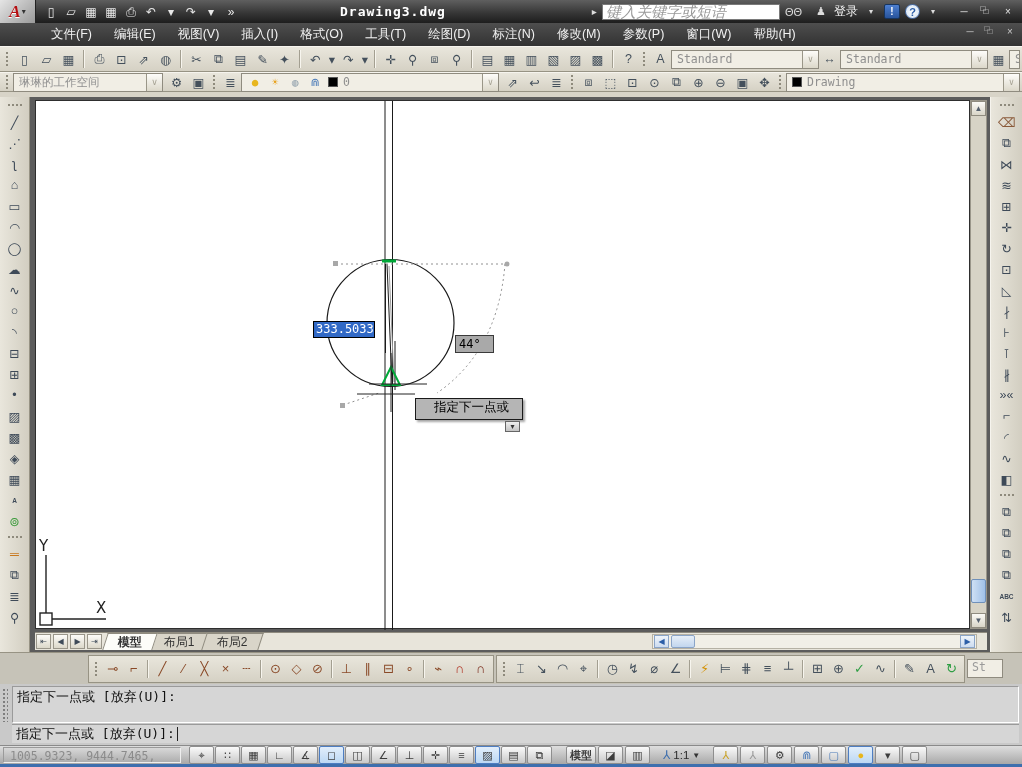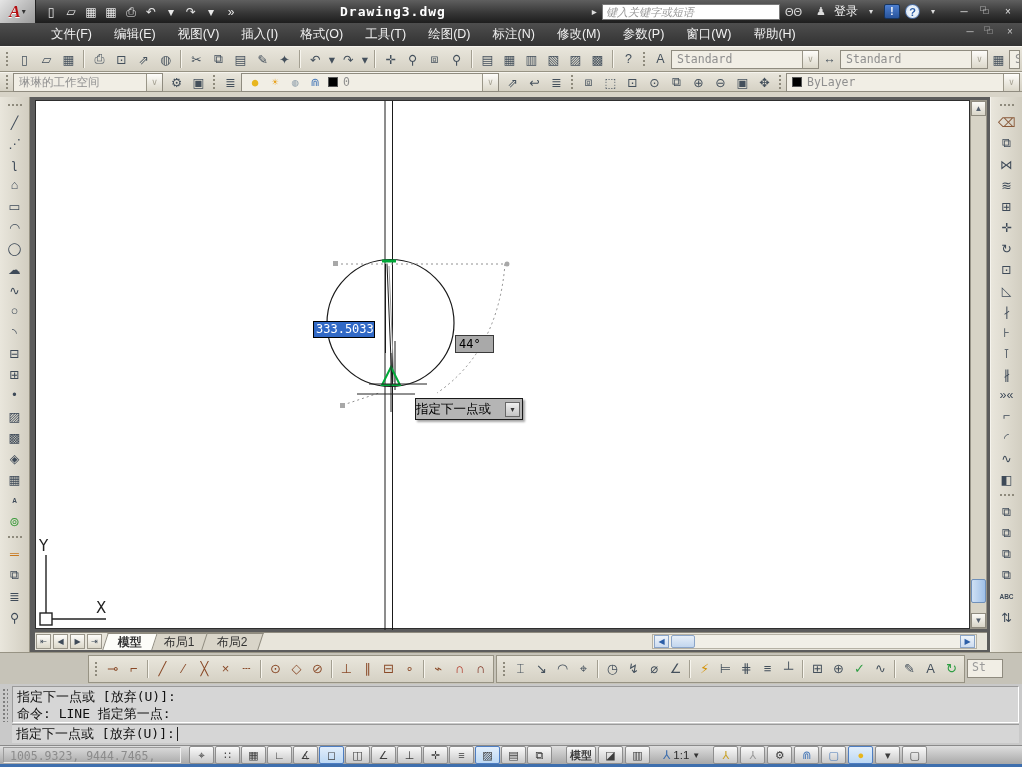--- a/index.html
+++ b/index.html
@@ -16,21 +16,21 @@
     color:#b40f12;font-size:17px;text-shadow:0 1px 0 #fff;}
   .logoArr{font-size:8px;color:#333;margin-left:1px;}
   .qat{display:flex;align-items:center;gap:2px;margin-left:6px;}
   .qat-btn{min-width:18px;height:18px;display:inline-flex;align-items:center;justify-content:center;
     color:#e8e8e8;font-size:12px;}
   .doc-title{position:absolute;left:340px;top:0;height:23px;line-height:23px;
     font-family:"DejaVu Sans Mono","Liberation Mono",monospace;font-weight:bold;font-size:13px;
     color:#fff;letter-spacing:1px;}
   .tb-right{position:absolute;right:0;top:0;height:23px;display:flex;align-items:center;gap:5px;padding-right:4px;}
   .ic-exp{color:#ddd;font-size:10px;}
-  .search{width:178px;height:16px;border:1px solid #7a7a7a;font-size:11px;padding:0 3px;
+  .search{width:178px;height:16px;border:1px solid #7a7a7a;font-size:15px;padding:0 3px;
     font-family:"Liberation Sans","DejaVu Sans",sans-serif;}
   .search::placeholder{color:#9a9a9a;font-style:italic;}
   .icbtn{min-width:16px;height:17px;display:inline-flex;align-items:center;justify-content:center;
     color:#ddd;font-size:11px;}
   .signin{color:#f0f0f0;font-size:12px;}
   .comm{width:16px;height:15px;background:linear-gradient(#4d7fd0,#28549c);border:1px solid #17355f;
     border-radius:2px;color:#fff;font-weight:bold;font-size:10px;display:inline-flex;align-items:center;justify-content:center;}
   .helpc{width:15px;height:15px;background:radial-gradient(#fff,#cfe0f2);border:1px solid #4a6ea8;border-radius:50%;
     color:#2b5ea8;font-weight:bold;font-size:11px;display:inline-flex;align-items:center;justify-content:center;}
   .wbtns{display:flex;gap:2px;margin-left:8px;}
@@ -80,21 +80,21 @@
   .canvas{position:absolute;left:5px;top:3px;width:935px;height:529px;background:#fff;border:1px solid #2e2e2e;}
   .canvas svg{position:absolute;left:0;top:0;}
   .dyn-len{position:absolute;left:277px;top:220px;width:62px;height:17px;background:#fff;
     border:1px solid #000;font-family:"DejaVu Sans Mono",monospace;font-size:12px;line-height:15px;}
   .dyn-len .sel{background:#3169c6;color:#fff;padding:0 2px;display:inline-block;width:100%;height:100%;}
   .dyn-ang{position:absolute;left:419px;top:234px;width:39px;height:18px;background:#a9a9a9;
     border:1px solid #3a3a3a;color:#000;font-family:"DejaVu Sans Mono",monospace;font-size:12px;
     line-height:16px;padding-left:3px;}
   .dyn-tip{position:absolute;left:379px;top:297px;width:108px;height:22px;background:#b5b5b5;
     border:1px solid #1a1a1a;box-shadow:2px 2px 2px rgba(0,0,0,.35);display:flex;align-items:center;
-    font-size:12.5px;color:#000;gap:5px;}
+    font-size:12.5px;color:#000;padding-left:5px;gap:5px;flex-direction:column;}
   .tipbtn{width:15px;height:15px;margin-left:auto;margin-right:2px;background:linear-gradient(#efefef,#c4c4c4);
     border:1px solid #666;font-size:8px;display:flex;align-items:center;justify-content:center;color:#333;}
 
   
   .vscroll{position:absolute;left:940px;top:3px;width:17px;height:529px;background:#d7d3c6;border:1px solid #9a968a;}
   .sarr{position:absolute;left:0;width:15px;height:15px;background:linear-gradient(#fbfaf6,#d9d5c8);
     border:1px solid #8f8b7f;color:#55606e;font-size:8px;display:flex;align-items:center;justify-content:center;}
   .vup{top:0;} .vdn{bottom:0;}
   .vthumb{position:absolute;left:0px;top:478px;width:15px;height:24px;background:linear-gradient(90deg,#cfe0f4,#9fc0e8);
     border:1px solid #6f90ba;border-radius:2px;}
@@ -442,21 +442,21 @@
         <span class="tbtn">
           <span class="gly">▣</span>
         </span>
         <span class="tbtn">
           <span class="gly">✥</span>
         </span>
       </span>
     <span class="tgrip"></span>
     <span class="dd" style="flex:1;">
       <span class="swatch"></span>
-      <span class="val">ByLayer</span>
+      <span class="val">Drawing</span>
       <span class="arr">∨</span>
     </span>
   </div>
 
   <div class="dock dock-left">
       <span class="tgrip"></span>
       <span class="dbtn">
         <span class="gly">╱</span>
       </span>
       <span class="dbtn">
@@ -823,21 +823,20 @@
           <span class="gly" style="color: rgb(47, 158, 68);">↻</span>
         </span>
       </div>
     <span class="ddmini">St</span>
   </div>
 
   <div class="cmdline">
     <div class="cmdgrip"></div>
     <div class="cmdhist">
       <div>指定下一点或 [放弃(U)]:</div>
-      <div>命令:  LINE 指定第一点:</div>
     </div>
     <div class="cmdcur">
       <span>指定下一点或 [放弃(U)]:</span>
       <span class="caret"></span>
     </div>
   </div>
 
   <div class="statusbar">
     <div class="coords">1005.9323, 9444.7465, 0.0000</div>
     <div class="toggles">

